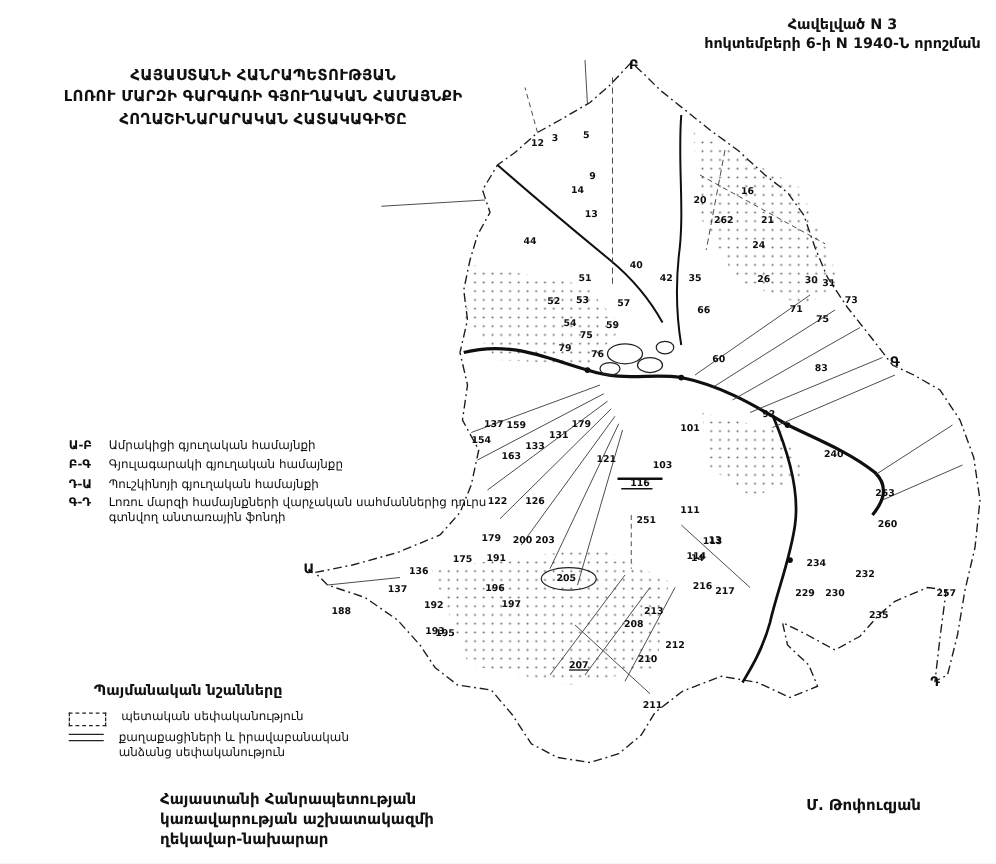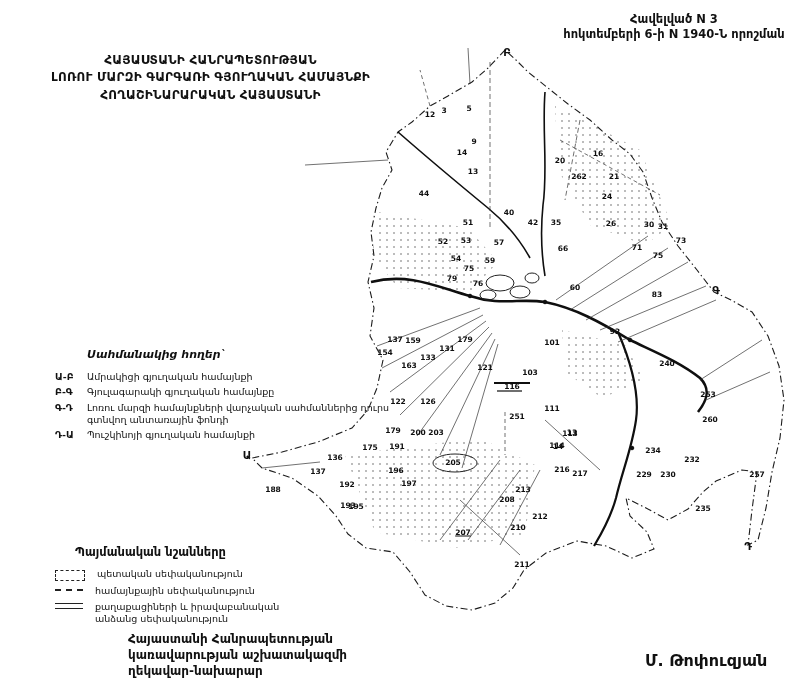--- a/index.html
+++ b/index.html
@@ -19,21 +19,21 @@
   .al-label{flex:1;}
   .symbols{position:absolute;left:55px;top:545px;width:265px;}
   .symbols .heading{font-size:11.5px;font-weight:bold;margin-left:20px;margin-bottom:9px;}
   .sym-row{display:flex;align-items:flex-start;gap:12px;font-size:9.5px;line-height:1.25;margin-top:4px;}
   .sym{display:inline-block;width:28px;flex:0 0 28px;margin-top:2px;}
   .sym-dashed-rectangle{height:9px;border:1.4px dashed #222;}
   .sym-dash-dot-line{height:0;border-top:2px dashed #222;margin-top:4px;}
   .sym-double-line{height:4px;border-top:1.5px solid #222;border-bottom:1.5px solid #222;}
   .sym-label{flex:1;}
   .footer{position:absolute;left:128px;top:632px;font-size:12px;font-weight:bold;line-height:1.32;}
-  .signature{position:absolute;left:645px;top:651px;font-size:16px;font-weight:bold;}
+  .signature{position:absolute;left:645px;top:637px;font-size:12px;font-weight:bold;}
   .map-area{position:absolute;left:0;top:0;width:797px;height:691px;}
   .map-label-layer{position:absolute;left:0;top:0;width:797px;height:691px;pointer-events:none;}
   .plabel{position:absolute;transform:translate(-50%,-50%);
     font-size:7.5px;font-weight:bold;color:#0e0e0e;white-space:nowrap;}
   .bletter{font-size:10.5px;}
 </style>
 </head>
 <body>
 
 <div class="page">
@@ -195,74 +195,69 @@
         <span class="plabel" style="left: 540px; top: 516px;">212</span>
         <span class="plabel" style="left: 522px; top: 564px;">211</span>
         <span class="plabel" style="left: 562px; top: 469px;">216</span>
         <span class="plabel" style="left: 580px; top: 473px;">217</span>
         <span class="plabel" style="left: 572px; top: 432px;">13</span>
         <span class="plabel" style="left: 558px; top: 446px;">14</span>
         <span class="plabel" style="left: 644px; top: 474px;">229</span>
         <span class="plabel" style="left: 668px; top: 474px;">230</span>
         <span class="plabel" style="left: 653px; top: 450px;">234</span>
         <span class="plabel" style="left: 692px; top: 459px;">232</span>
-        <span class="plabel" style="left: 703px; top: 492px; margin-top: 16px;">235</span>
+        <span class="plabel" style="left: 703px; top: 492px;">235</span>
         <span class="plabel" style="left: 757px; top: 474px;">257</span>
         <span class="plabel bletter" style="left: 507px; top: 52px;">Բ</span>
         <span class="plabel bletter" style="left: 716px; top: 290px;">Գ</span>
         <span class="plabel bletter" style="left: 748px; top: 546px;">Դ</span>
         <span class="plabel bletter" style="left: 247px; top: 455px;">Ա</span>
       </div>
   </div>
 
   <div class="annex">
     <div>Հավելված N 3</div>
     <div>հոկտեմբերի 6-ի N 1940-Ն որոշման</div>
   </div>
 
   <div class="title">
     <div>ՀԱՅԱՍՏԱՆԻ ՀԱՆՐԱՊԵՏՈՒԹՅԱՆ</div>
     <div>ԼՈՌՈՒ ՄԱՐԶԻ ԳԱՐԳԱՌԻ ԳՅՈՒՂԱԿԱՆ ՀԱՄԱՅՆՔԻ</div>
-    <div>ՀՈՂԱՇԻՆԱՐԱՐԱԿԱՆ ՀԱՅԱՍՏԱՆԻ</div>
+    <div>ՀՈՂԱՇԻՆԱՐԱՐԱԿԱՆ ՀԱՏԱԿԱԳԻԾԸ</div>
   </div>
 
   <div class="adjacent">
-    <div class="heading">Սահմանակից հողեր`</div>
     <div>
         <div class="al-row">
           <span class="al-code">Ա-Բ</span>
           <span class="al-label">Ամրակիցի գյուղական համայնքի</span>
         </div>
         <div class="al-row">
           <span class="al-code">Բ-Գ</span>
           <span class="al-label">Գյուլագարակի գյուղական համայնքը</span>
         </div>
         <div class="al-row">
+          <span class="al-code">Դ-Ա</span>
+          <span class="al-label">Պուշկինոյի գյուղական համայնքի</span>
+        </div>
+        <div class="al-row">
           <span class="al-code">Գ-Դ</span>
           <span class="al-label">Լոռու մարզի համայնքների վարչական սահմաններից դուրս գտնվող անտառային ֆոնդի</span>
-        </div>
-        <div class="al-row">
-          <span class="al-code">Դ-Ա</span>
-          <span class="al-label">Պուշկինոյի գյուղական համայնքի</span>
         </div>
       </div>
   </div>
 
   <div class="symbols">
     <div class="heading">Պայմանական նշանները</div>
     <div>
         <div class="sym-row">
           <span class="sym sym-dashed-rectangle"></span>
           <span class="sym-label">պետական սեփականություն</span>
         </div>
         <div class="sym-row">
-          <span class="sym sym-dash-dot-line"></span>
-          <span class="sym-label">համայնքային սեփականություն</span>
-        </div>
-        <div class="sym-row">
           <span class="sym sym-double-line"></span>
           <span class="sym-label">քաղաքացիների և իրավաբանական անձանց սեփականություն</span>
         </div>
       </div>
   </div>
 
   <div class="footer">
     <div>Հայաստանի Հանրապետության</div>
     <div>կառավարության աշխատակազմի</div>
     <div>ղեկավար-նախարար</div>

